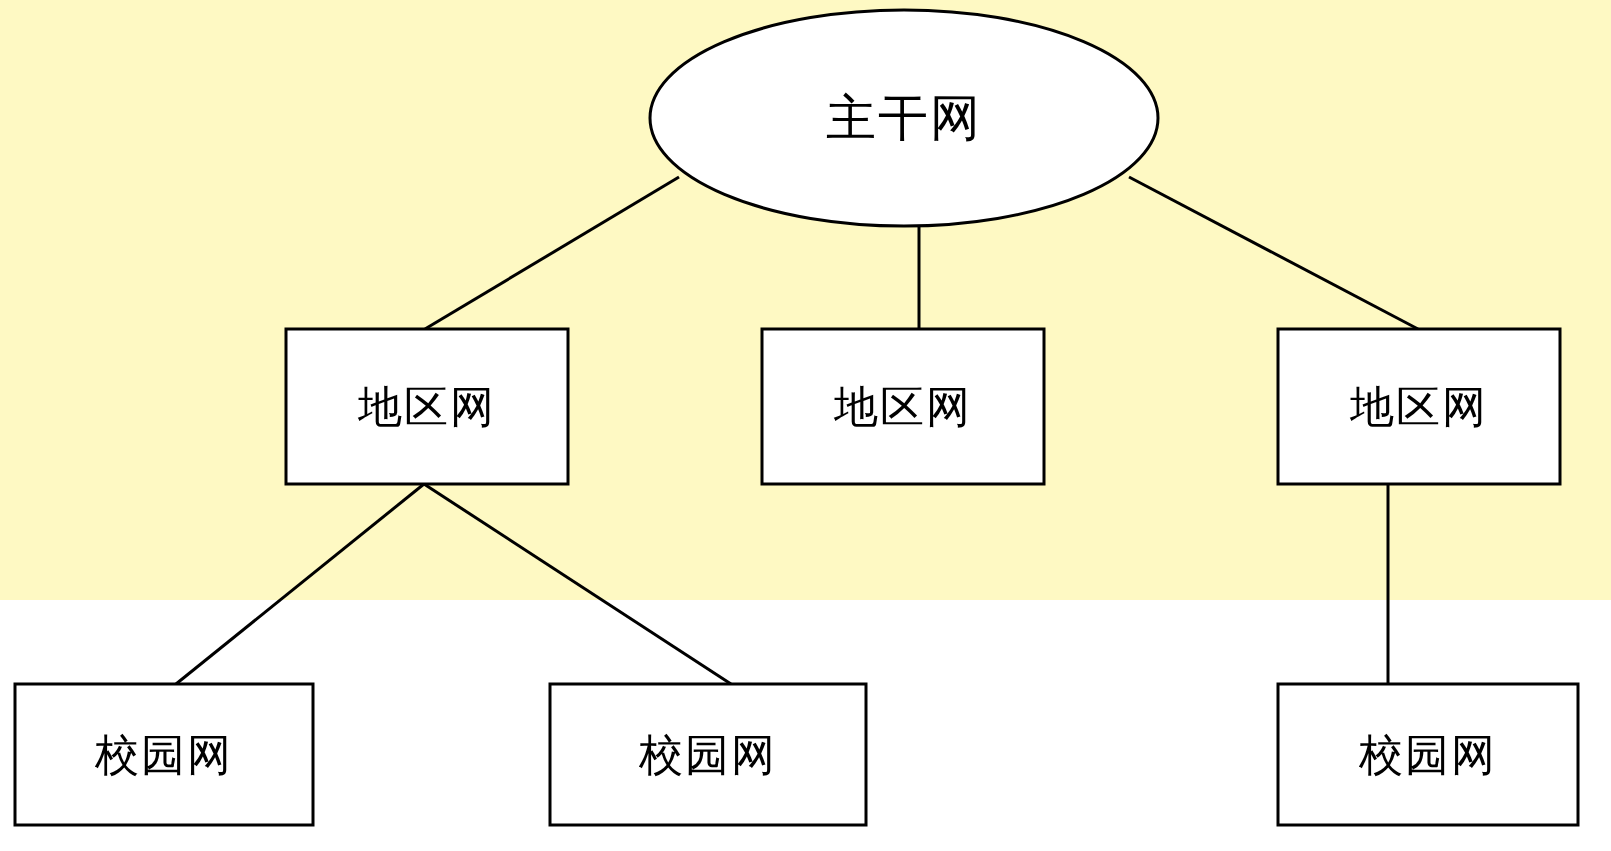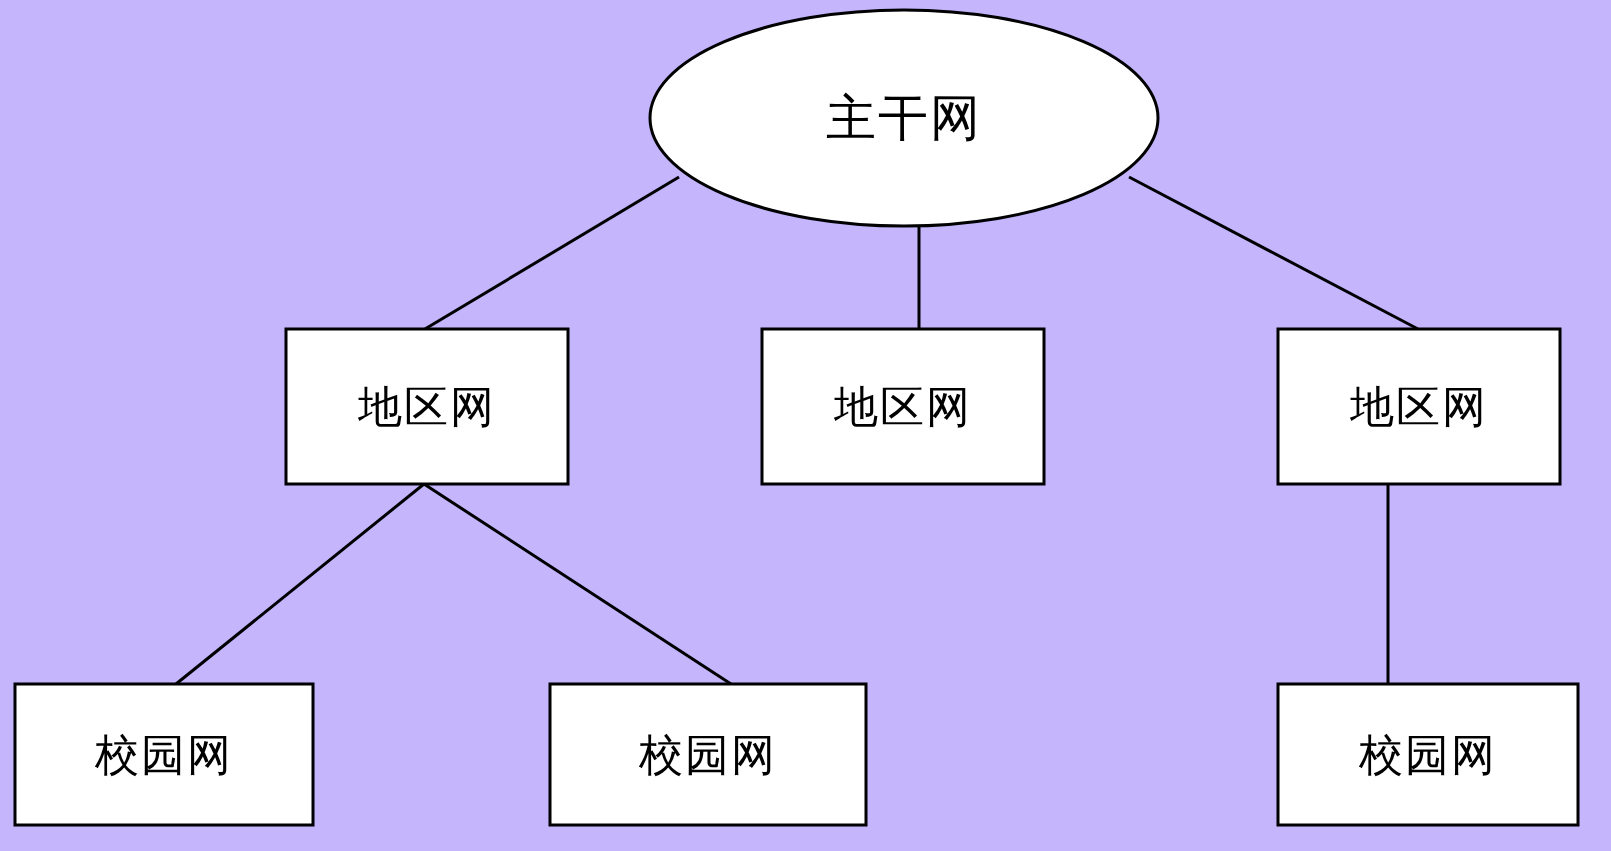--- a/index.html
+++ b/index.html
@@ -10,22 +10,22 @@
   }
   body {
     width: 1611px;
     height: 851px;
     overflow: hidden;
     font-family: "DejaVu Sans", "Liberation Sans", sans-serif;
   }
   #diagram-root {
     position: relative;
     width: 1611px;
-    height: 851px;
-    background: #c4b5fd;
+    height: 600px;
+    background: #fef9c3;
   }
   svg#diagram-canvas {
     display: block;
     width: 1611px;
     height: 851px;
   }
   .node-shape {
     fill: #ffffff;
     stroke: #000000;
     stroke-width: 3;

